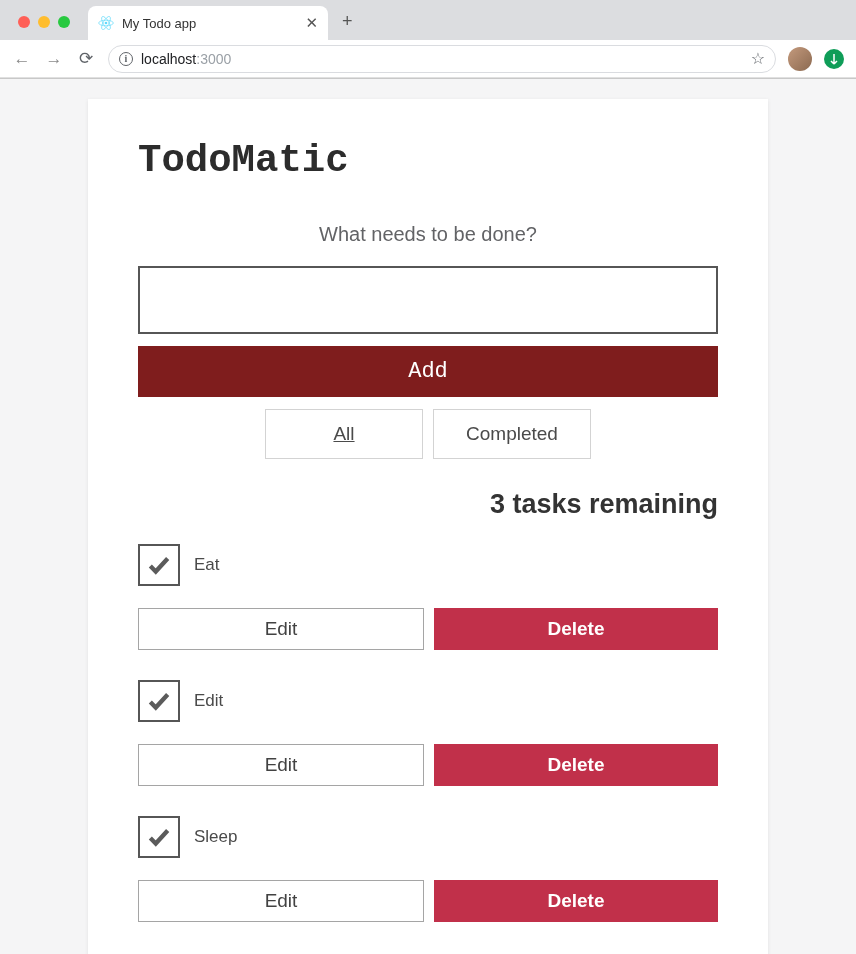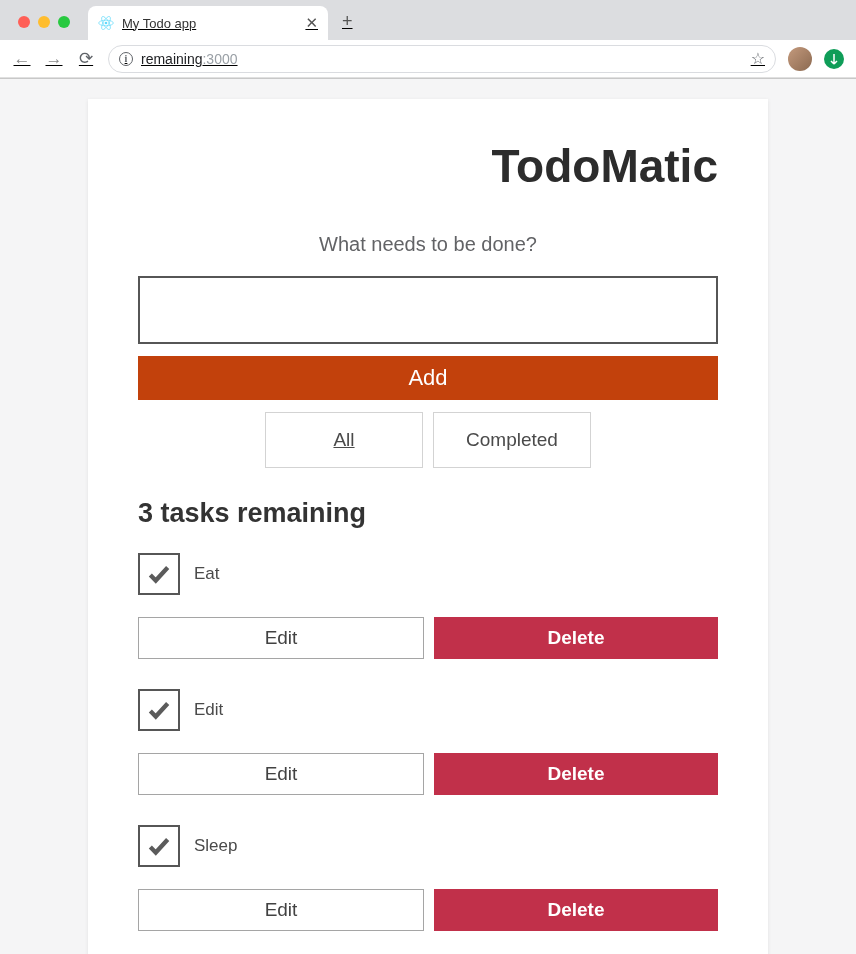--- a/index.html
+++ b/index.html
@@ -10,21 +10,20 @@
     body {
       font-family: Arial, Helvetica, sans-serif;
       background: #f5f5f6;
       width: 856px;
       height: 954px;
     }
     
     .browser-chrome {
       background: #dcdde0;
       border-bottom: 1px solid #c8c8c8;
-      text-decoration: underline;
     }
     .tab-bar {
       height: 40px;
       display: flex;
       align-items: flex-end;
       padding-left: 12px;
     }
     .traffic-lights {
       display: flex;
       gap: 8px;
@@ -139,73 +138,76 @@
       padding: 20px;
     }
     .card {
       background: #fff;
       margin: 0 auto;
       width: 680px;
       padding: 40px 50px 50px;
       box-shadow: 0 1px 4px rgba(0,0,0,0.08);
     }
     .app-title {
-      text-align: right;
-      font-size: 46px;
+      text-align: left;
+      font-size: 39px;
       font-weight: bold;
       color: #2c2c2c;
       margin-bottom: 40px;
+      font-family: Liberation Mono, monospace;
     }
     .sub-title {
       text-align: center;
       font-size: 20px;
       color: #626366;
       margin-bottom: 20px;
     }
     .new-todo-input {
       width: 100%;
       height: 68px;
       border: 2px solid #565656;
       padding: 10px;
       font-size: 20px;
       margin-bottom: 12px;
     }
     .add-btn {
       width: 100%;
-      height: 44px;
-      background: #c2410c;
+      height: 51px;
+      background: #7f1d1d;
       color: #fff;
       border: none;
       font-size: 22px;
       cursor: pointer;
       margin-bottom: 12px;
+      font-family: Liberation Mono, monospace;
     }
     .filters {
       display: flex;
       justify-content: center;
       gap: 10px;
       margin-bottom: 30px;
     }
     .filter-btn {
       width: 158px;
-      height: 56px;
+      height: 50px;
       background: #fff;
       border: 1px solid #d3d3d3;
       font-size: 19px;
       color: #4a4a4a;
       cursor: pointer;
     }
     .filter-btn.active {
       text-decoration: underline;
     }
     .remaining {
       font-size: 27px;
       font-weight: bold;
       color: #333;
       margin-bottom: 24px;
+      text-align: right;
     }
     .task {
       margin-bottom: 30px;
     }
     .task-row {
       display: flex;
       align-items: center;
       gap: 14px;
       margin-bottom: 22px;
     }
@@ -277,21 +279,21 @@
     </div>
     <span class="new-tab">+</span>
   </div>
   <div class="nav-bar">
     <span class="nav-btn">←</span>
     <span class="nav-btn">→</span>
     <span class="nav-btn enabled">⟳</span>
     <div class="address-bar">
       <span class="address-info">i</span>
       <span class="address-url">
-        <span>remaining</span><span class="path">:3000</span>
+        <span>localhost</span><span class="path">:3000</span>
       </span>
       <span style="flex:1"></span>
       <span class="star">☆</span>
     </div>
     <div class="avatar"></div>
     <div class="ext-icon">
       <svg viewBox="0 0 24 24" width="12" height="12" fill="white">
           <path d="M12 2 L12 22 M12 22 L6 16 M12 22 L18 16" stroke="white" stroke-width="3" fill="none"></path>
         </svg>
     </div>

